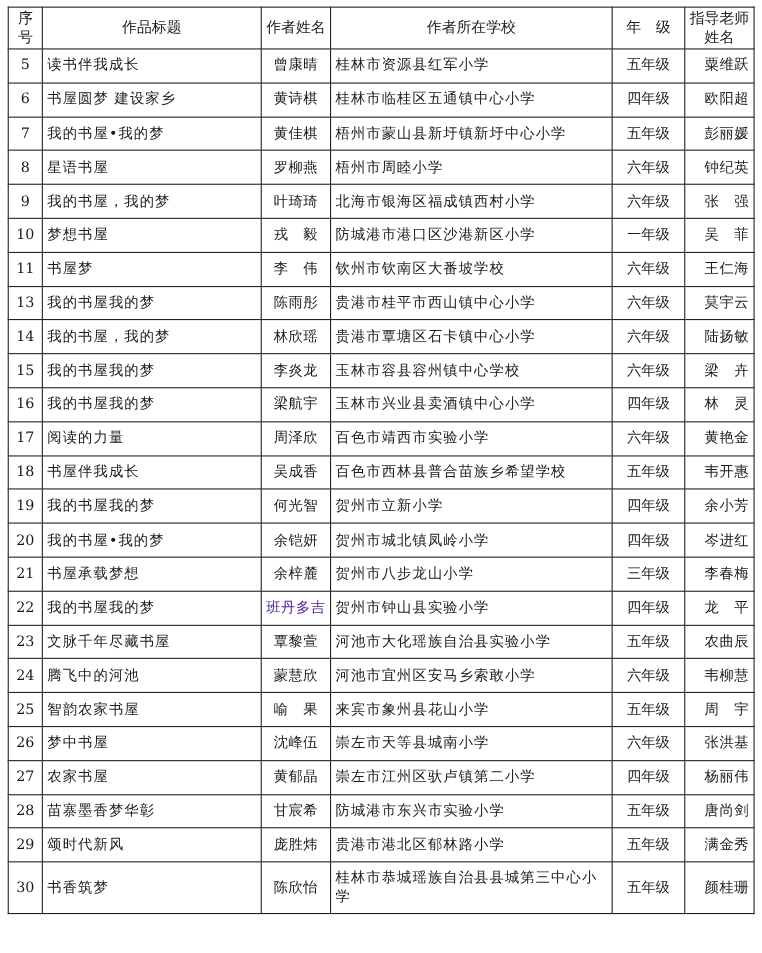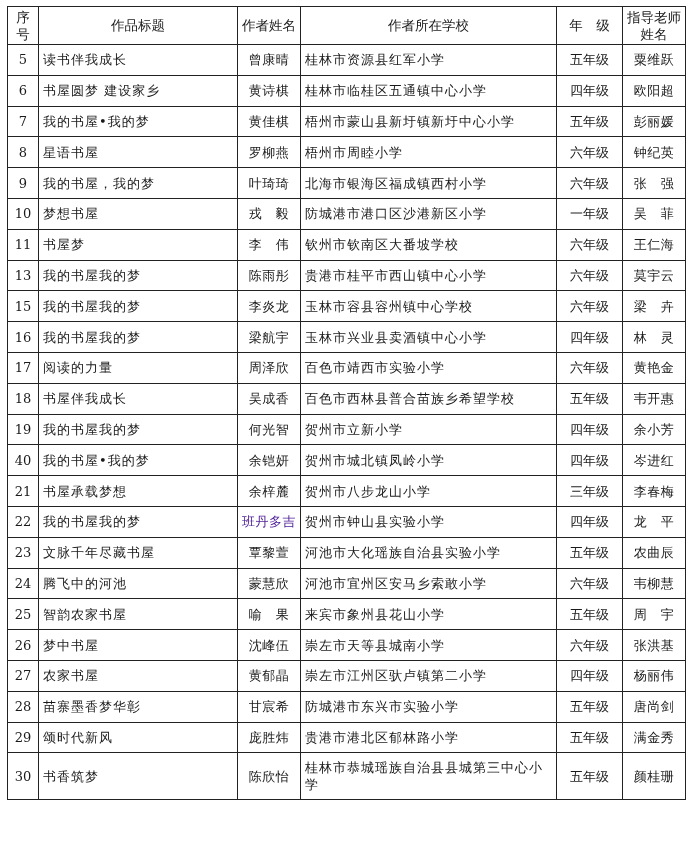--- a/index.html
+++ b/index.html
@@ -17,21 +17,21 @@
        font-size: 13px; font-weight: normal; height: 29.8px; line-height: 15px;
        overflow: hidden; white-space: nowrap; }
   table.award th { font-family: "DejaVu Sans", "Liberation Sans", sans-serif;
        height: 37px; text-align: center; font-size: 13.5px; line-height: 17px; white-space: normal; }
   table.award th.t-no { padding: 0 2px; margin-top: 20px; }
   td.no { text-align: center; padding: 0; }
   td.title { text-align: left; padding-left: 6px; letter-spacing: 1px; }
   td.author { text-align: center; padding: 0 2px; letter-spacing: 0.5px; }
   td.school { text-align: left; padding-left: 6px; letter-spacing: 1px; }
   td.grade { text-align: center; padding: 0; }
-  td.teacher { text-align: center; padding: 0 2px; letter-spacing: 0.5px; }
+  td.teacher { text-align: right; padding: 0 2px; letter-spacing: 0.5px; }
   tr.tall td { height: 46px; }
   tr.tall td.school { white-space: normal; line-height: 17px; }
   .small-name { font-size: 10px; color: #4c1d95; }
 </style>
 </head>
 <body>
 
 <table class="award">
   <colgroup>
     <col class="c-no">
@@ -110,20 +110,28 @@
       </tr>
       <tr>
         <td class="no">13</td>
         <td class="title">我的书屋我的梦</td>
         <td class="author">陈雨彤</td>
         <td class="school">贵港市桂平市西山镇中心小学</td>
         <td class="grade">六年级</td>
         <td class="teacher">莫宇云</td>
       </tr>
       <tr>
+        <td class="no">14</td>
+        <td class="title">我的书屋，我的梦</td>
+        <td class="author">林欣瑶</td>
+        <td class="school">贵港市覃塘区石卡镇中心小学</td>
+        <td class="grade">六年级</td>
+        <td class="teacher">陆扬敏</td>
+      </tr>
+      <tr>
         <td class="no">15</td>
         <td class="title">我的书屋我的梦</td>
         <td class="author">李炎龙</td>
         <td class="school">玉林市容县容州镇中心学校</td>
         <td class="grade">六年级</td>
         <td class="teacher">梁　卉</td>
       </tr>
       <tr>
         <td class="no">16</td>
         <td class="title">我的书屋我的梦</td>
@@ -150,21 +158,21 @@
       </tr>
       <tr>
         <td class="no">19</td>
         <td class="title">我的书屋我的梦</td>
         <td class="author">何光智</td>
         <td class="school">贺州市立新小学</td>
         <td class="grade">四年级</td>
         <td class="teacher">余小芳</td>
       </tr>
       <tr>
-        <td class="no">40</td>
+        <td class="no">20</td>
         <td class="title">我的书屋•我的梦</td>
         <td class="author">余铠妍</td>
         <td class="school">贺州市城北镇凤岭小学</td>
         <td class="grade">四年级</td>
         <td class="teacher">岑进红</td>
       </tr>
       <tr>
         <td class="no">21</td>
         <td class="title">书屋承载梦想</td>
         <td class="author">余梓麓</td>

